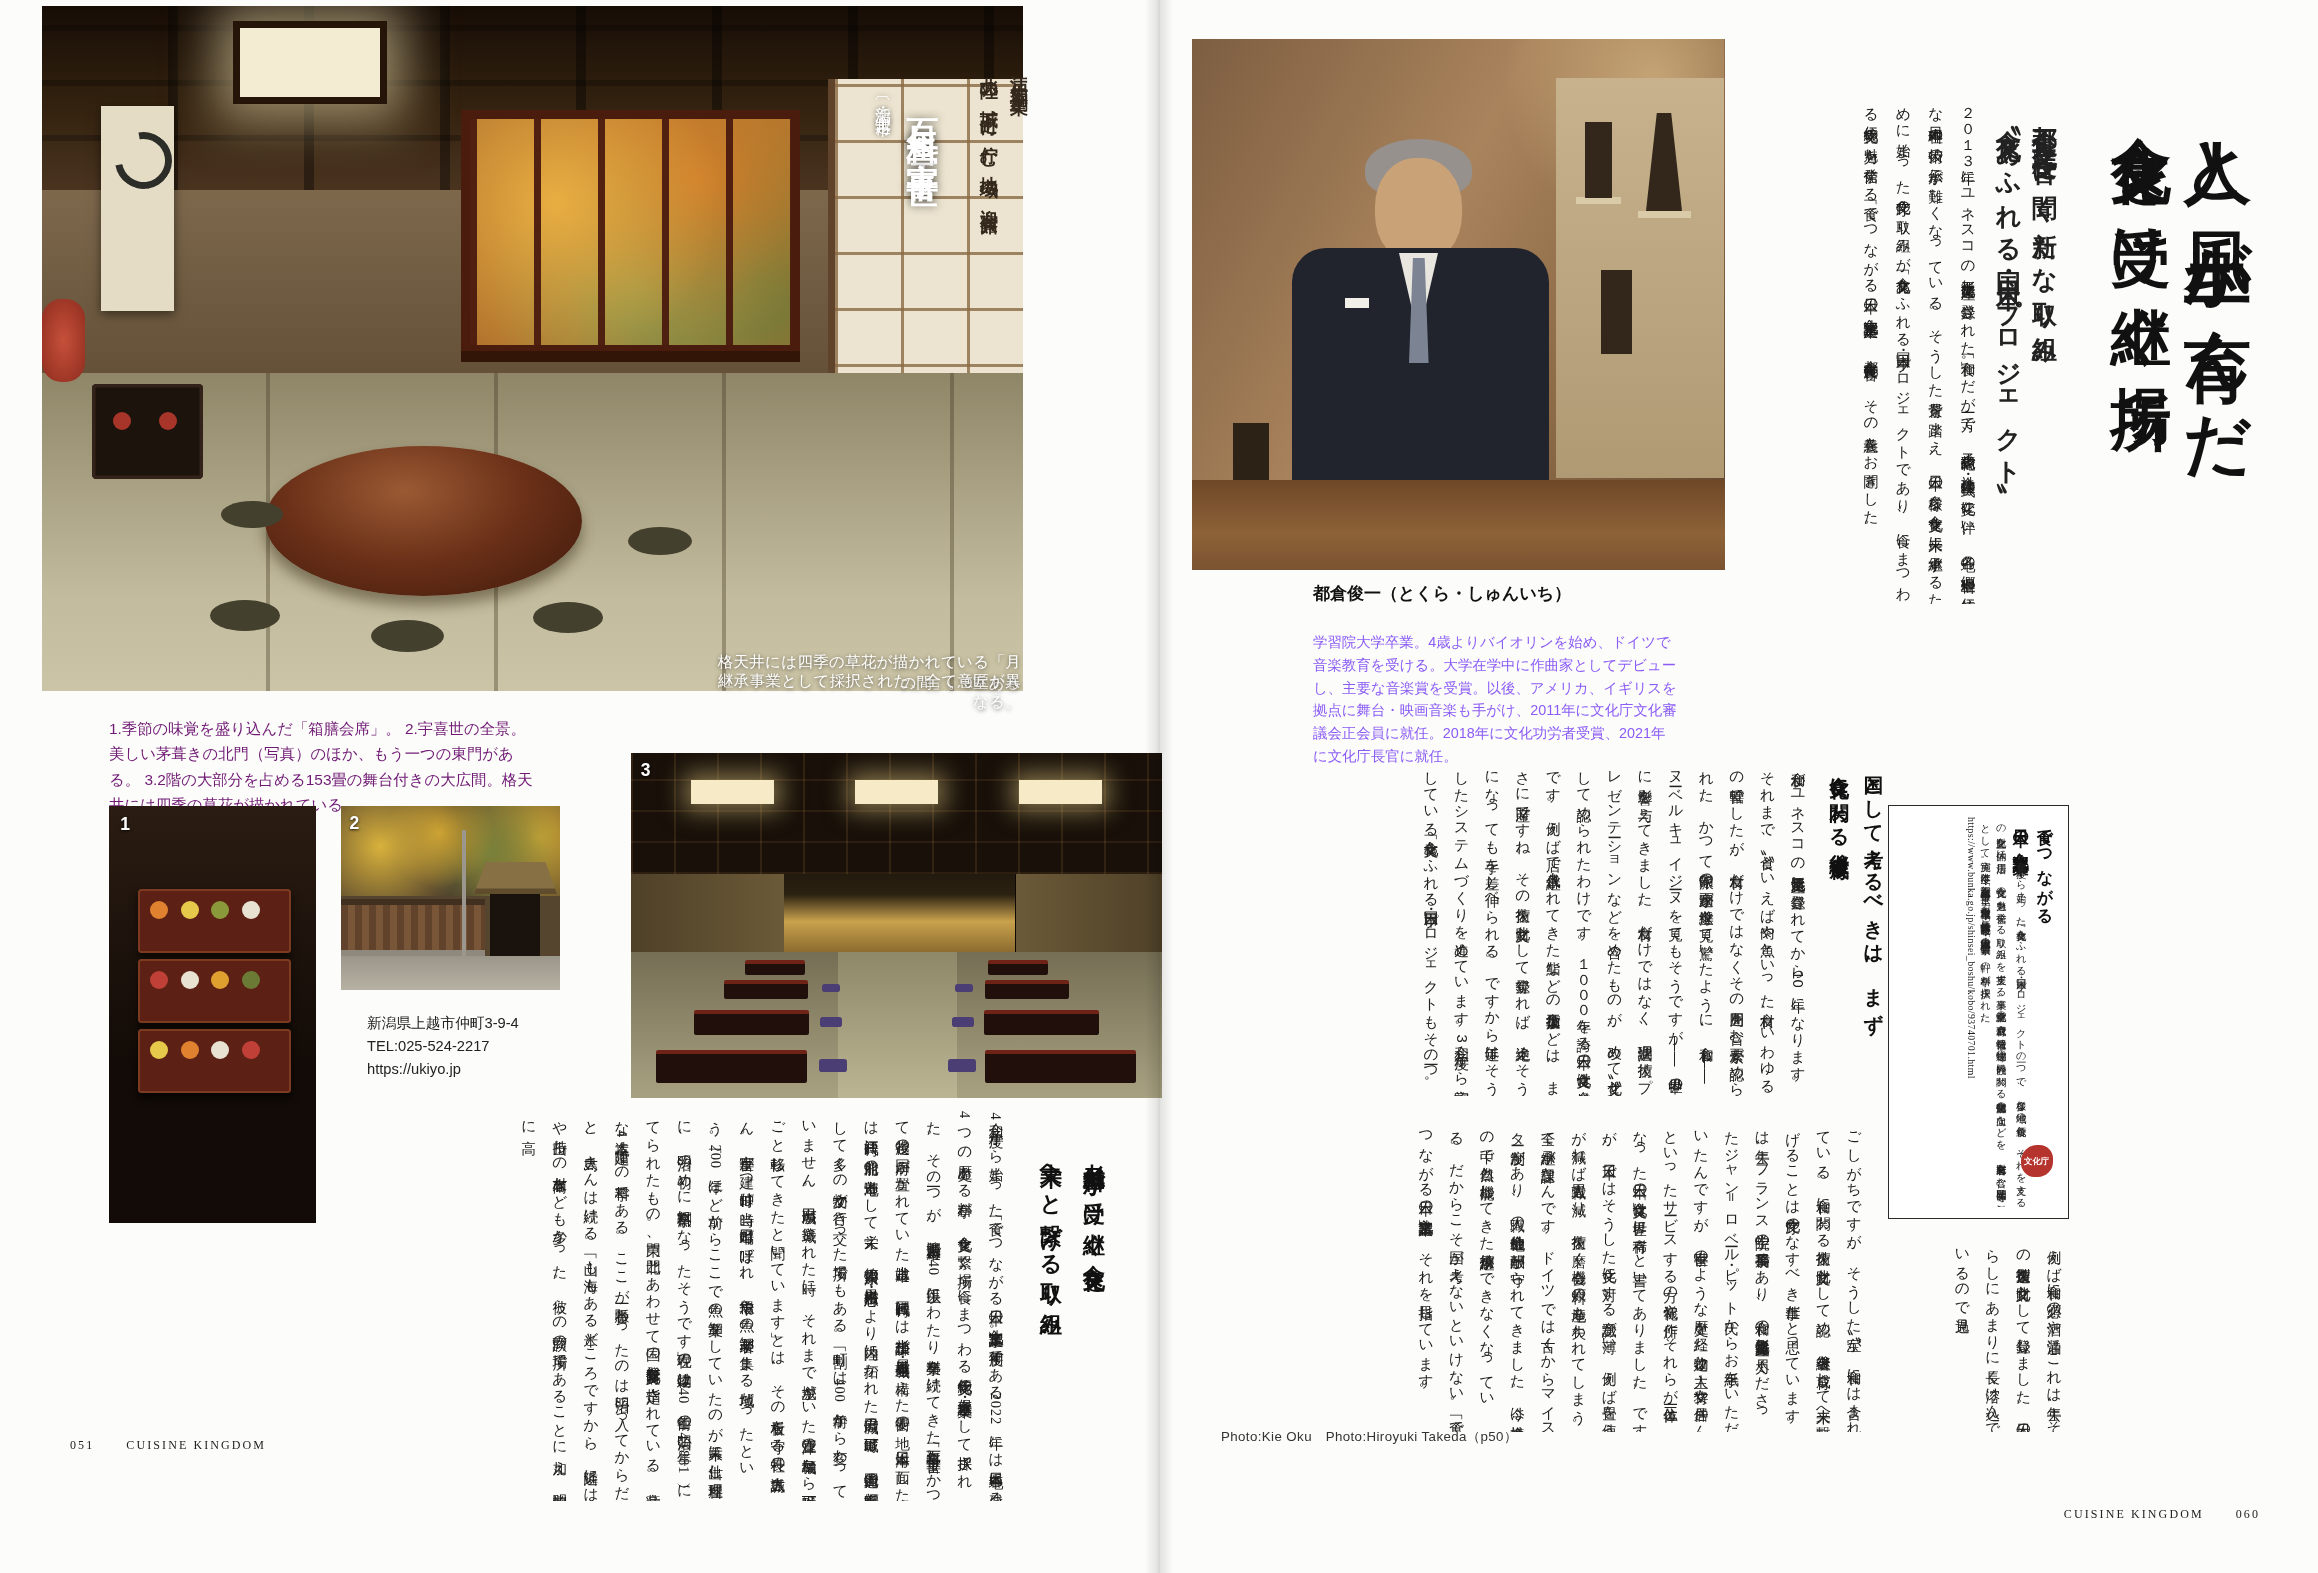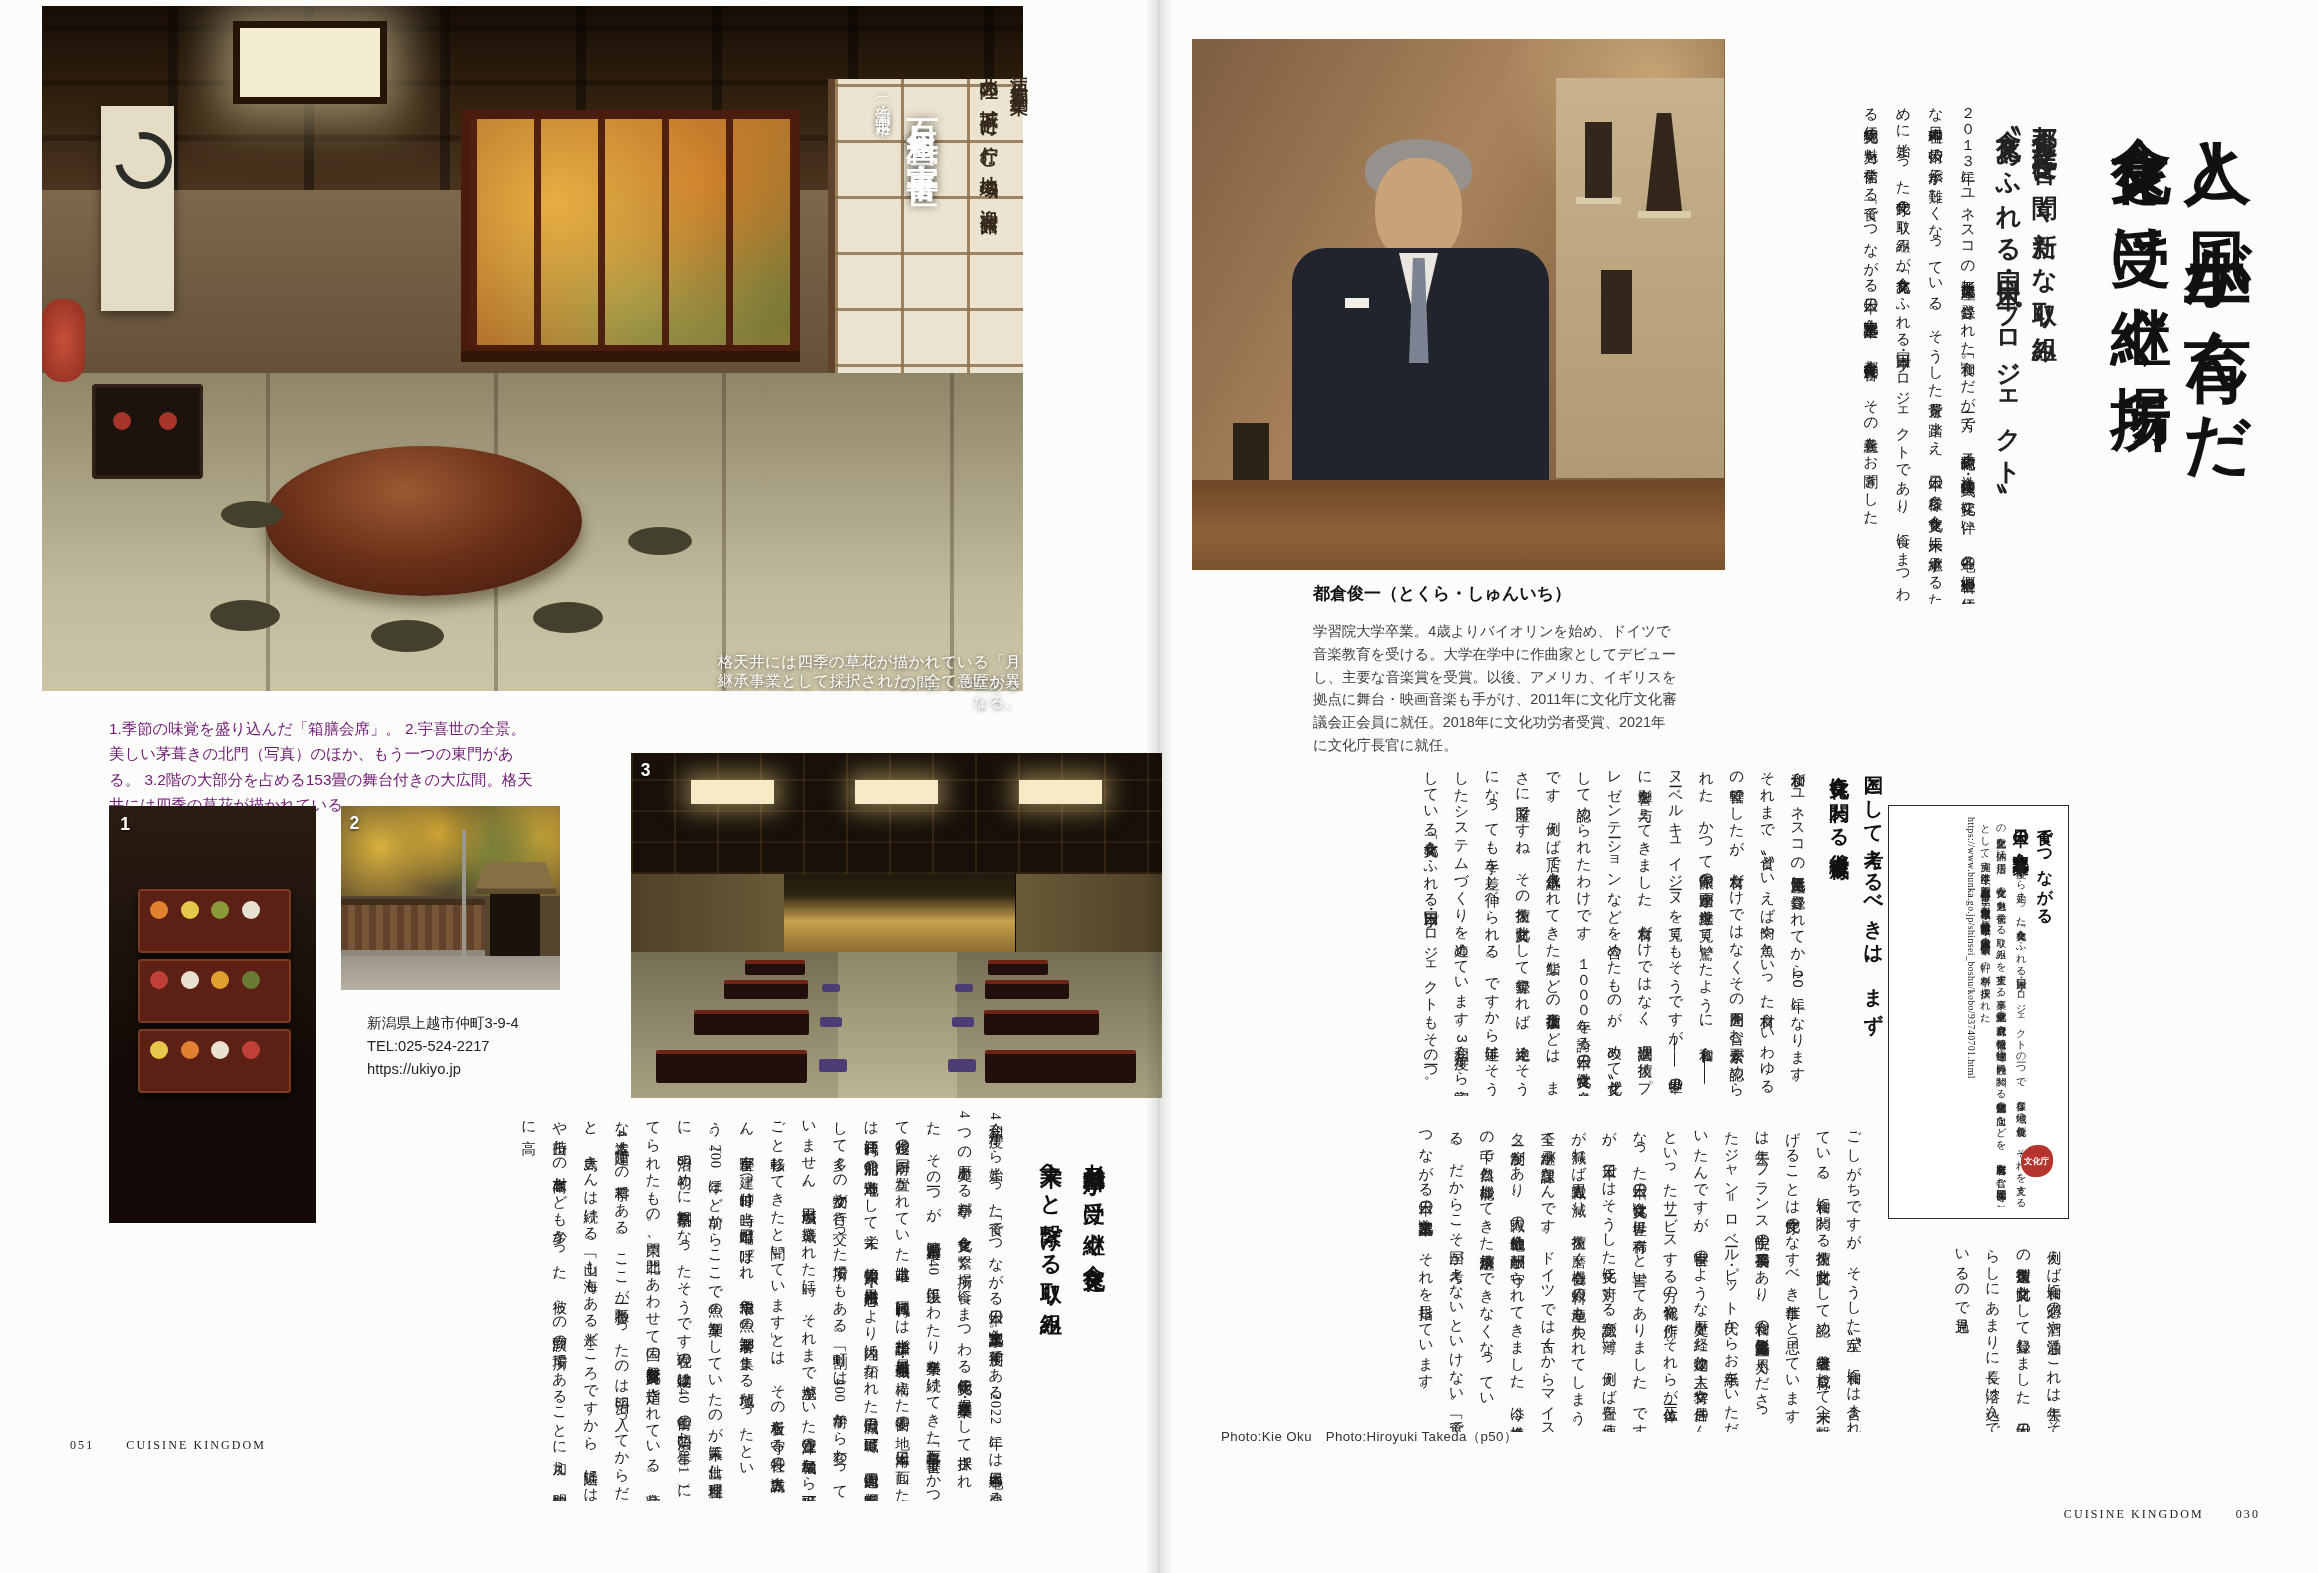--- a/index.html
+++ b/index.html
@@ -135,21 +135,21 @@
   #photo-portrait .desk-statue{position:absolute;left:41px;top:384px;width:36px;height:67px;background:#2c2215;}
 
   
   #headline1{left:2173px;top:88px;font-size:67px;font-weight:700;letter-spacing:7px;color:#111;}
   #headline2{left:2100px;top:88px;font-size:60px;font-weight:700;letter-spacing:5.6px;color:#111;}
   #subtitle1{left:2028px;top:105px;font-size:25px;font-weight:600;letter-spacing:4.2px;color:#222;}
   #subtitle2{left:1992px;top:105px;font-size:25px;font-weight:600;letter-spacing:4.2px;color:#222;}
   #lead{left:1714px;top:97px;width:270px;height:507px;font-size:14.7px;line-height:2.2;letter-spacing:1.1px;color:#1c1c1c;}
   #profile{left:1313px;top:582px;width:364px;}
   #profile-name{font-size:17px;font-weight:700;color:#111;}
-  #profile-bio{margin-top:15px;font-size:14.4px;line-height:1.58;color:#404040;}
+  #profile-bio{margin-top:26px;font-size:14.4px;line-height:1.58;color:#8b5cf6;}
   #section-heading{left:1818px;top:761px;width:73px;height:350px;font-size:19.6px;font-weight:700;
     line-height:1.75;letter-spacing:1.4px;color:#111;}
   #section-body{left:1221px;top:761px;width:592px;height:335px;font-size:14.7px;line-height:2.08;letter-spacing:0.4px;color:#222;}
   #interview-right{left:1892px;top:1239px;width:177px;height:193px;font-size:14.7px;line-height:2.08;letter-spacing:0.4px;color:#222;}
   #interview-main{left:1192px;top:1121px;width:677px;height:311px;font-size:14.7px;line-height:2.08;letter-spacing:0.4px;color:#222;}
 
   
   #info-box{left:1888px;top:805px;width:181px;height:414px;border:1.4px solid #2b2b2b;background:#fff;box-sizing:border-box;}
   #info-box .inner{position:absolute;inset:11.2px;overflow:hidden;}
   #box-title{font-size:16px;font-weight:700;line-height:1.5;letter-spacing:1.4px;color:#111;
@@ -336,17 +336,17 @@
 
   <div class="abs v clip sans" id="interview-right">例えば和食に必須の酒や醤油。これは去年、その製造技術を文化財として登録しました。日本の暮らしにあまりに長く溶け込んでいるので見過</div>
   <div class="abs v clip sans" id="interview-main">ごしがちですが、そうした〝宝〟が、和食には含まれている。和食に関わる技術を文化財として認め、後継者を育成して未来へ繋げることは文化庁のなすべき仕事だと思っています。実は去年、フランス学士院の事務局長であり、和食の無形文化遺産登録に尽力くださったジャン＝ロベール・ピット氏からお手紙をいただいたんですが、宇喜世のような歴史を経た建物と主人、女将や仲居さんといったサービスする方の礼儀や所作、それらが三位一体となった日本の「食文化」は世界に稀有、と書いてありました。ですが、日本ではそうした文化に対する意識が薄い。例えば畳を使う人が減れば畳職人も減り、技術を磨く機会も原料の産地も失われてしまう。全て継承が課題なんです。ドイツでは古くからマイスター制度があり、職人の社会的地位や報酬が守られてきました。今は社会構造の中で自然と機能してきた技術継承ができなくなっている。だからこそ国が考えないといけない。「食でつながる日本の文化認定事業」は、それを目指しています。</div>
 
   <div class="abs sans" id="credit">Photo:Kie Oku　Photo:Hiroyuki Takeda（p50）</div>
 
   <div class="abs footer" id="footer-left">
     <span>051</span><span class="numsp"></span><span>CUISINE KINGDOM</span>
   </div>
   <div class="abs footer" id="footer-right">
-    <span>CUISINE KINGDOM</span><span class="numsp"></span><span>030</span>
+    <span>CUISINE KINGDOM</span><span class="numsp"></span><span>060</span>
   </div>
 
 </div>
 
 
 </body></html>

